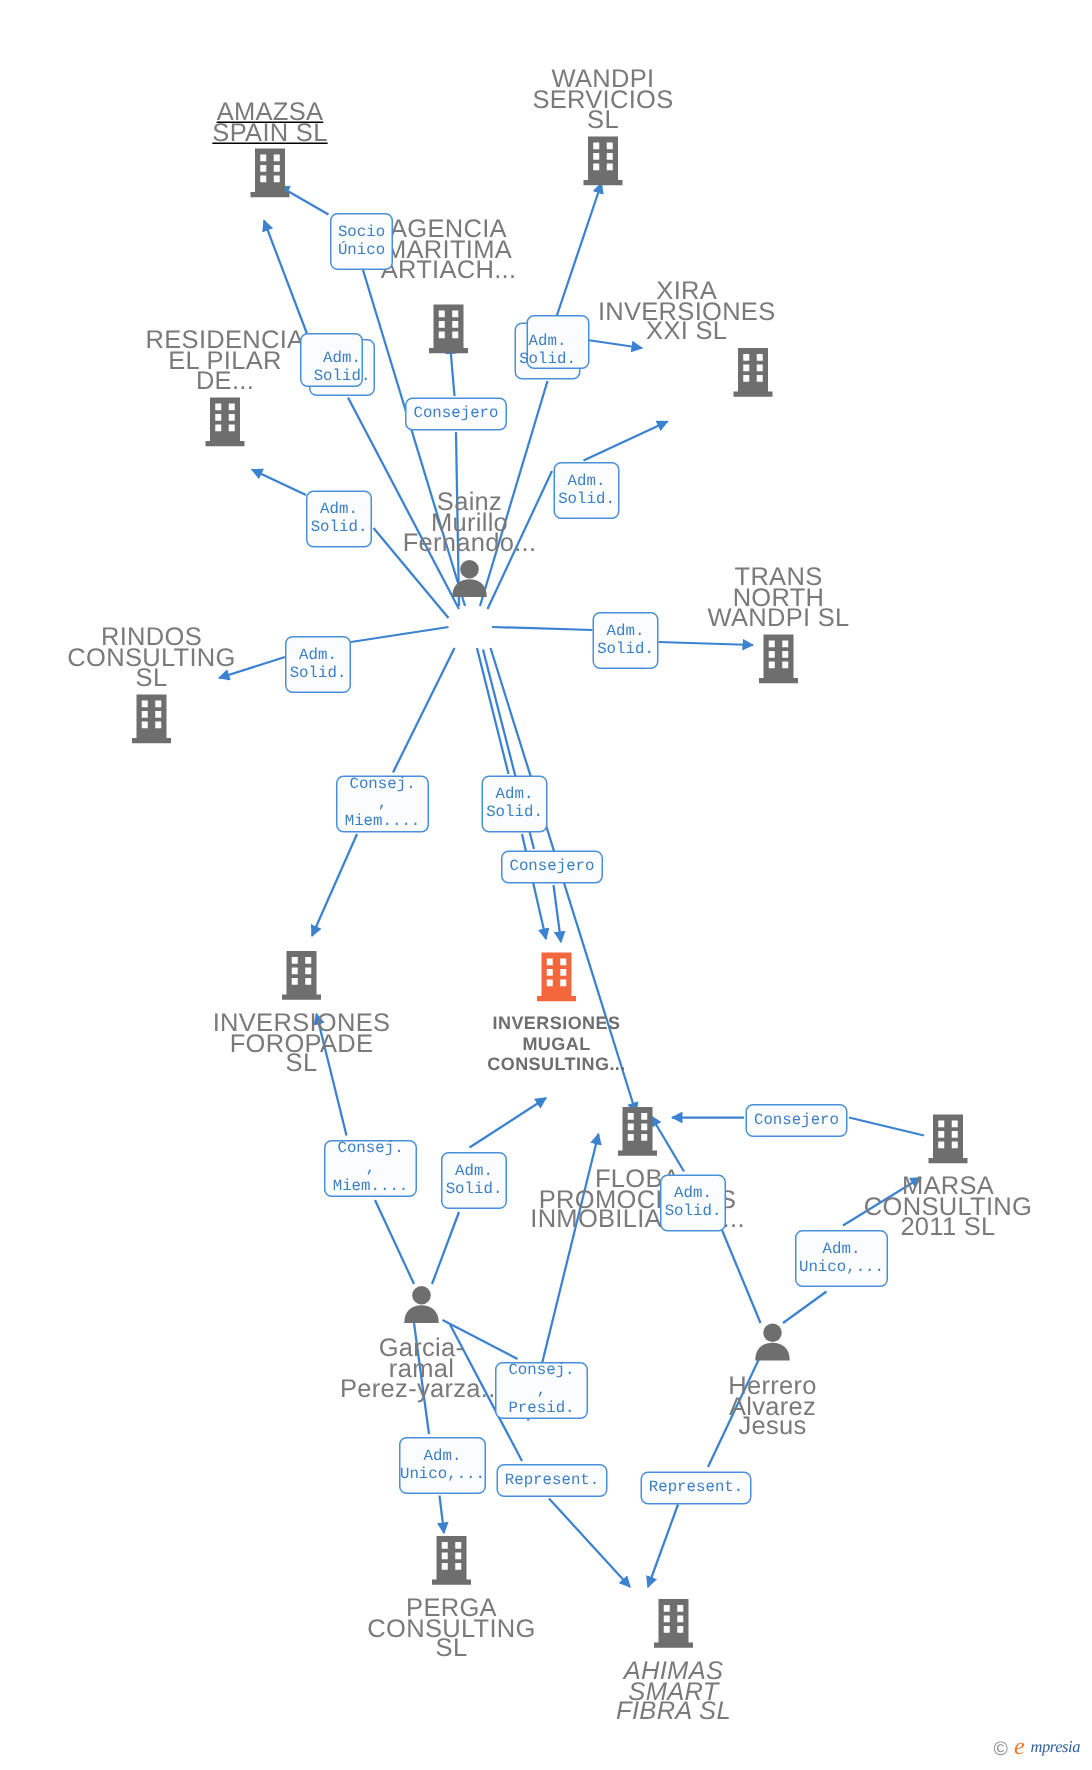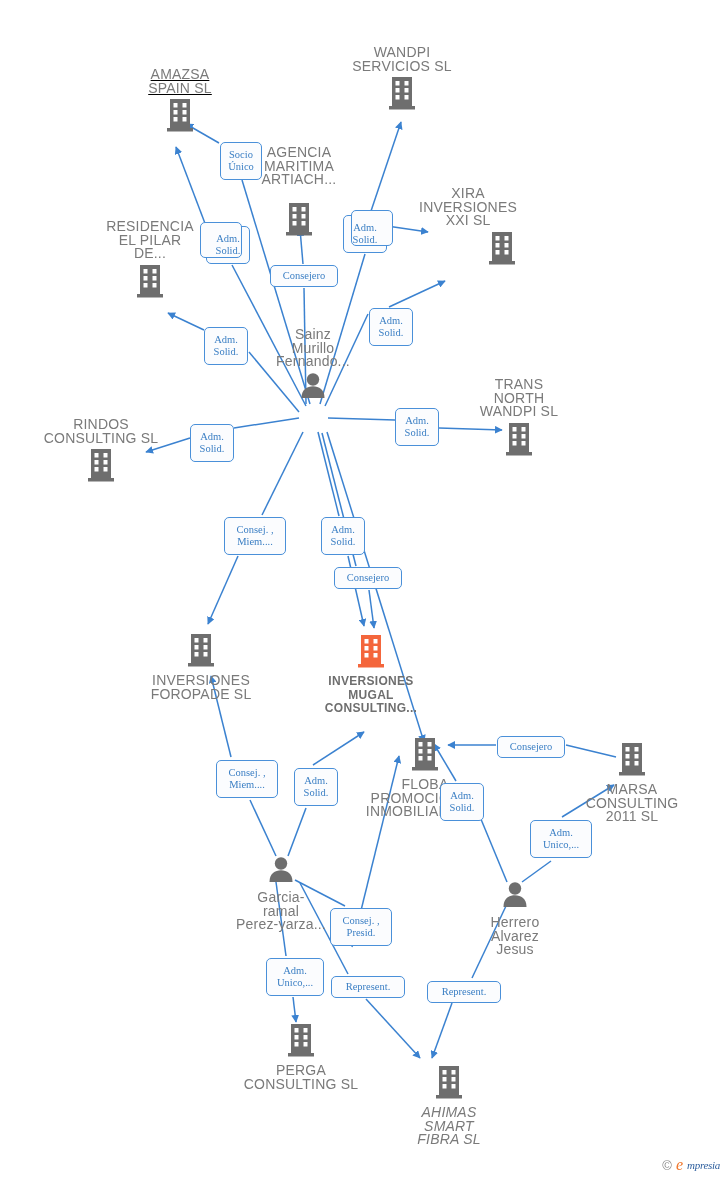--- a/index.html
+++ b/index.html
@@ -3,33 +3,33 @@
 <meta charset="utf-8">
 <style>
   html,body{margin:0;padding:0;background:#ffffff;}
   body{font-family:"Liberation Sans",sans-serif;}
   #canvas{position:relative;width:728px;height:1180px;background:#fff;overflow:hidden;}
   svg#edges{position:absolute;left:0;top:0;width:728px;height:1180px;pointer-events:none;}
 
   .node{position:absolute;display:flex;flex-direction:column;align-items:center;width:120px;}
   .node .glyph{display:block;}
   .node .nlabel{
-    margin-top:2px;color:#7a7a7a;font-size:14px;line-height:13.5px;
+    margin-top:2px;color:#7a7a7a;font-size:17px;line-height:13.5px;
     text-align:center;font-family:"Liberation Sans",sans-serif;letter-spacing:.2px;
     white-space:pre-line;
   }
   .node.label-top{flex-direction:column-reverse;}
   .node.label-top .nlabel{margin-top:0;margin-bottom:2px;}
   .node.highlight .nlabel{color:#6e6e6e;font-weight:bold;font-size:12px;letter-spacing:.3px;}
 
   .elabel{
     position:absolute;box-sizing:border-box;
     border:1.3px solid #4a90d9;border-radius:5px;background:#fbfcfe;
     color:#3b7fc4;font-size:10.5px;line-height:12.5px;text-align:center;
-    font-family:Liberation Serif, serif;
+    font-family:Liberation Mono, monospace;
     display:flex;flex-direction:column;align-items:center;justify-content:center;
     padding:3px 5px;white-space:pre-line;z-index:5;
   }
   .elabel.stack::before{
     content:"";position:absolute;left:7px;top:-6px;right:-7px;bottom:6px;
     border:1.3px solid #4a90d9;border-radius:5px;background:#fbfcfe;z-index:-1;
   }
   .elabel.stack2::before{
     content:"";position:absolute;left:-7px;top:-5px;right:7px;bottom:5px;
     border:1.3px solid #4a90d9;border-radius:5px;background:#fbfcfe;z-index:-1;

